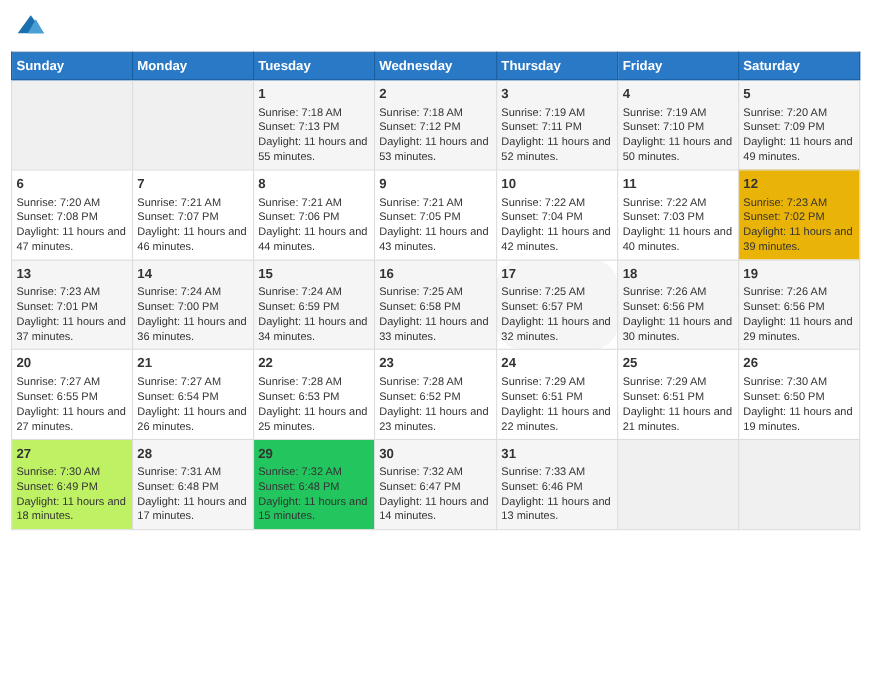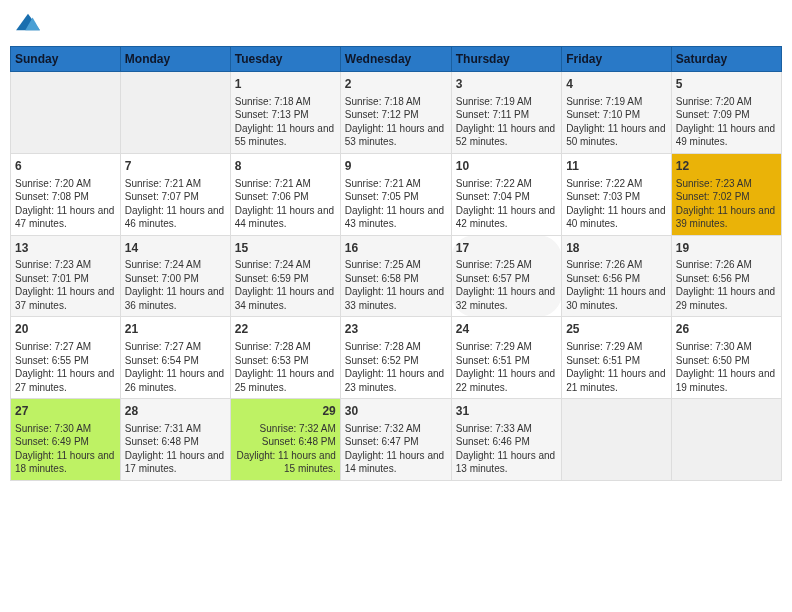--- a/index.html
+++ b/index.html
@@ -40,21 +40,21 @@
       font-size: 16px;
       color: #555;
     }
     .calendar {
       width: 100%;
       border-collapse: collapse;
       font-size: 10.5px;
     }
     .calendar th {
       background-color: #2979c7;
-      color: #0f172a;
+      color: #ffffff;
       padding: 5px 4px;
       text-align: left;
       font-size: 12px;
       font-weight: bold;
       border: 1px solid #1a5fa0;
       margin-top: 16px;
     }
     .calendar td {
       vertical-align: top;
       padding: 4px 4px;
@@ -243,21 +243,21 @@
       </tr>
       <tr>
         <td style="background: #bef264;">
           <span class="day-number">27</span>
           <div class="day-info">Sunrise: 7:30 AM<br>Sunset: 6:49 PM<br>Daylight: 11 hours and 18 minutes.</div>
         </td>
         <td style="background: rgb(245, 245, 245);">
           <span class="day-number">28</span>
           <div class="day-info">Sunrise: 7:31 AM<br>Sunset: 6:48 PM<br>Daylight: 11 hours and 17 minutes.</div>
         </td>
-        <td style="background: #bef264; text-align: right;">
+        <td style="background: #22c55e;">
           <span class="day-number">29</span>
           <div class="day-info">Sunrise: 7:32 AM<br>Sunset: 6:48 PM<br>Daylight: 11 hours and 15 minutes.</div>
         </td>
         <td style="background: rgb(245, 245, 245);">
           <span class="day-number">30</span>
           <div class="day-info">Sunrise: 7:32 AM<br>Sunset: 6:47 PM<br>Daylight: 11 hours and 14 minutes.</div>
         </td>
         <td style="background: rgb(245, 245, 245);">
           <span class="day-number">31</span>
           <div class="day-info">Sunrise: 7:33 AM<br>Sunset: 6:46 PM<br>Daylight: 11 hours and 13 minutes.</div>

